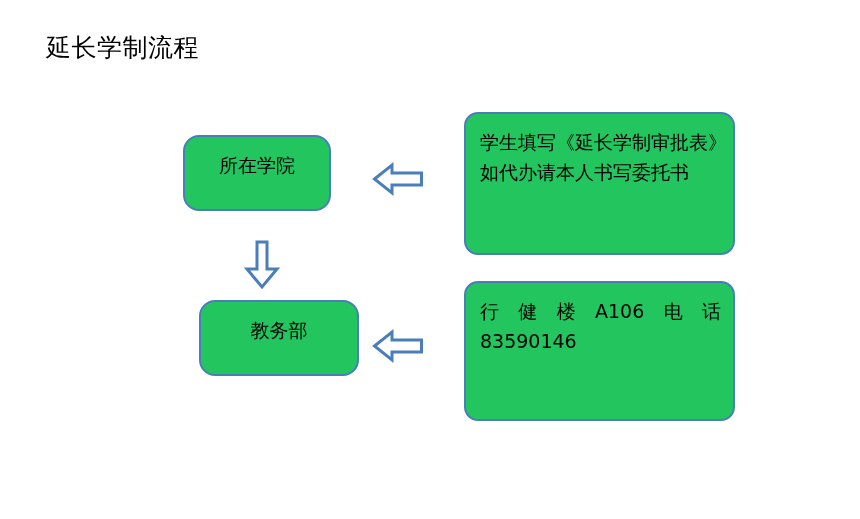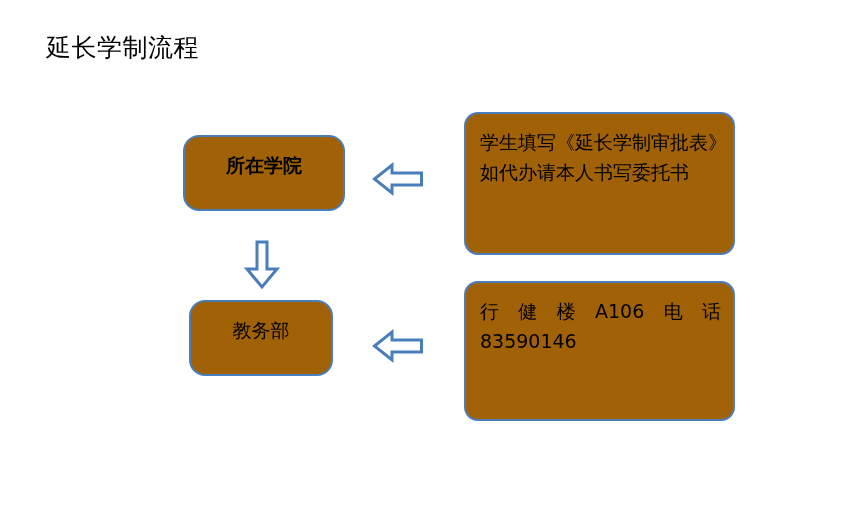--- a/index.html
+++ b/index.html
@@ -36,41 +36,40 @@
     line-height: 32px;
     letter-spacing: 0.5px;
     color: #000000;
     white-space: nowrap;
   }
 
   
   .rbox {
     position: absolute;
     box-sizing: border-box;
-    background: #a16207;
+    background: #22c55e;
     border: 2px solid #4a7ebb;
     border-radius: 14px;
   }
 
   .rbox.left {
     border-radius: 16px;
   }
 
   
   #box-college {
     left: 183px;
     top: 135px;
-    width: 162px;
+    width: 148px;
     height: 76px;
-    font-weight: bold;
   }
   #box-academic {
-    left: 189px;
+    left: 199px;
     top: 300px;
-    width: 144px;
+    width: 160px;
     height: 76px;
   }
 
   .left-label {
     position: absolute;
     left: 0;
     right: 0;
     top: 15px;
     text-align: center;
     font-size: 19px;

